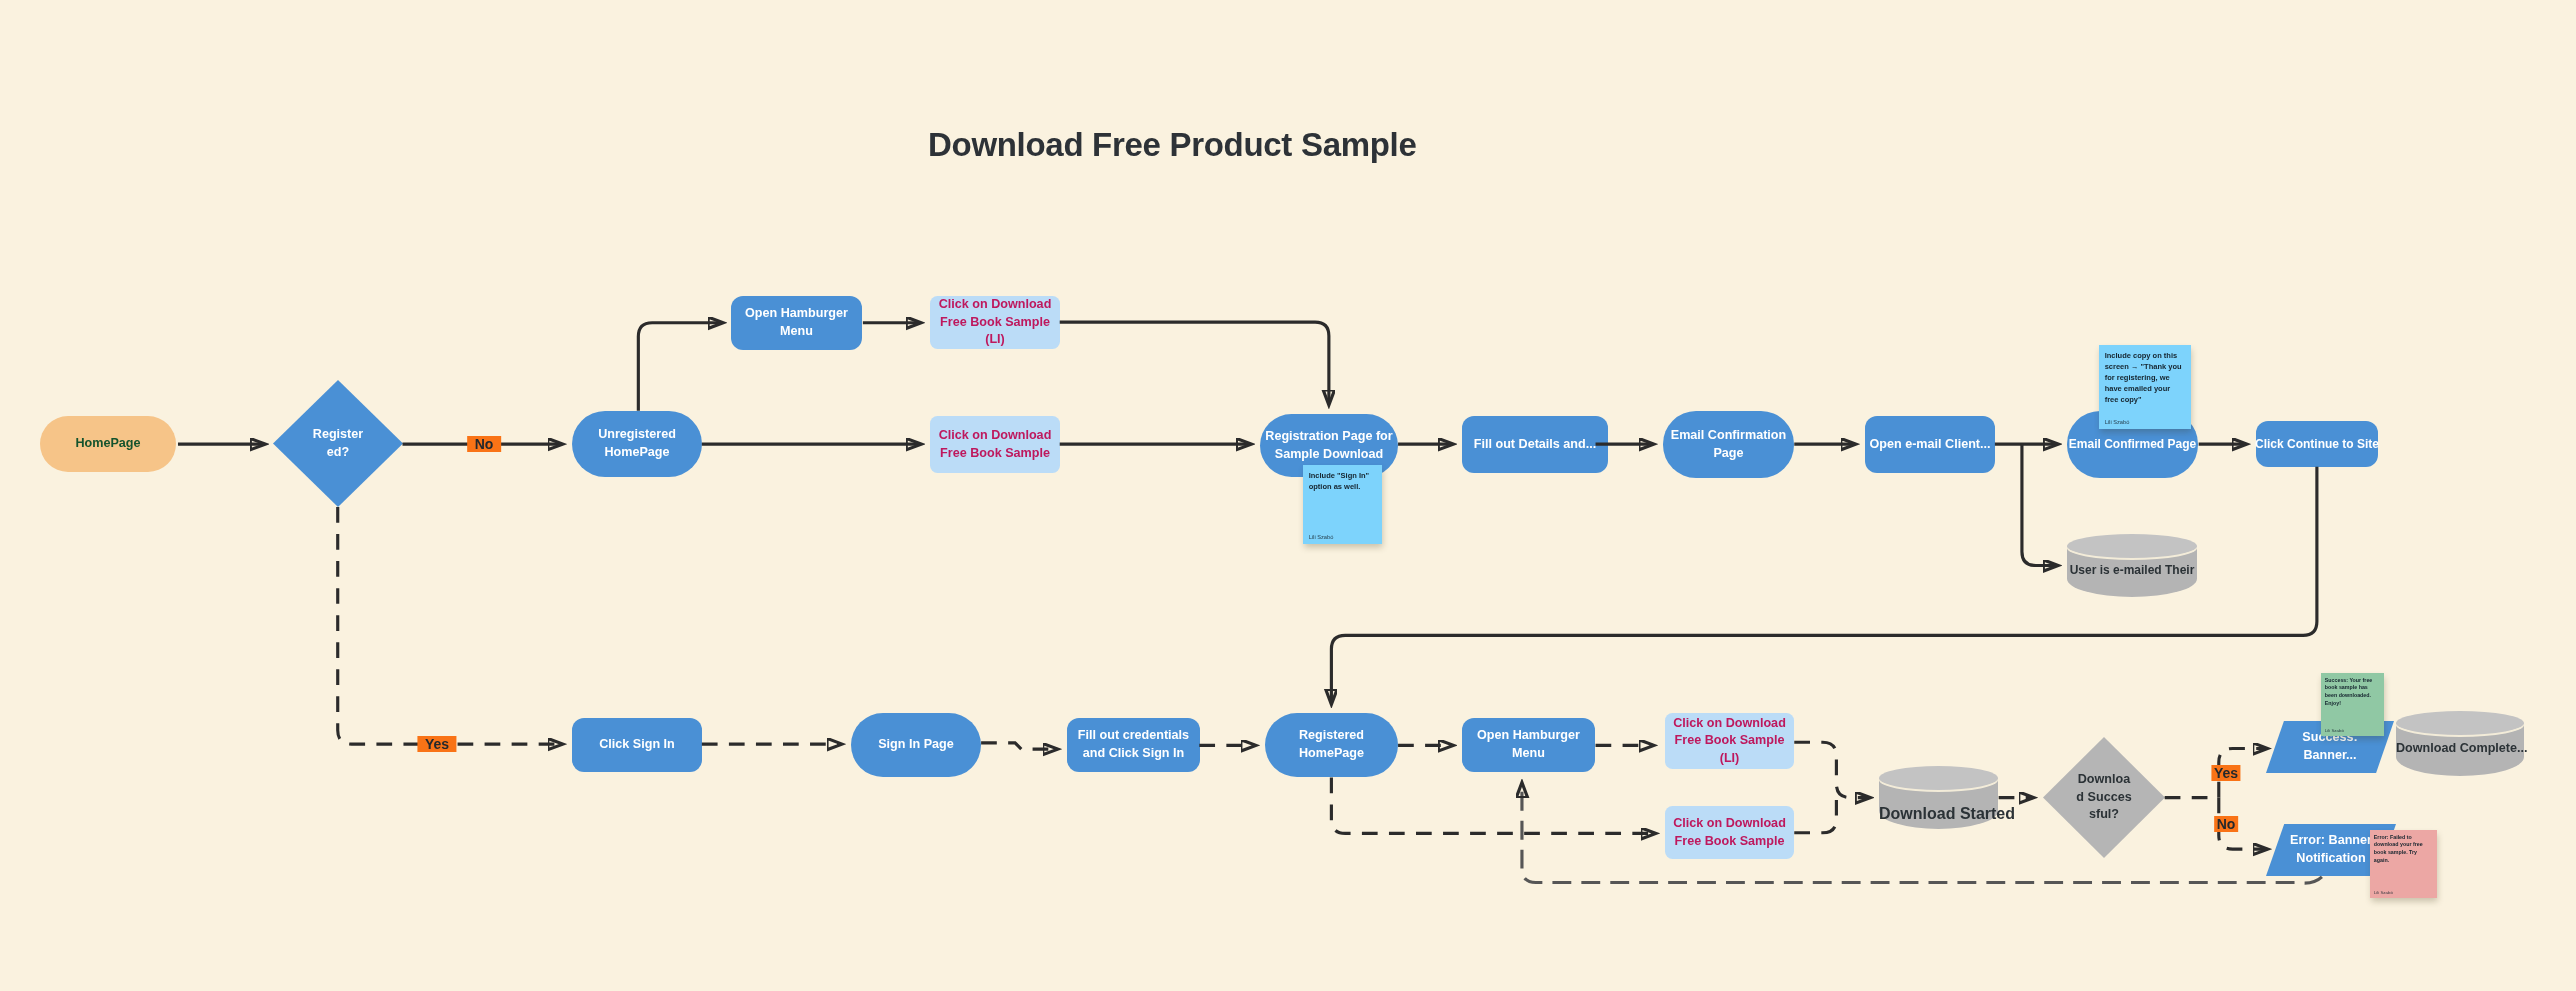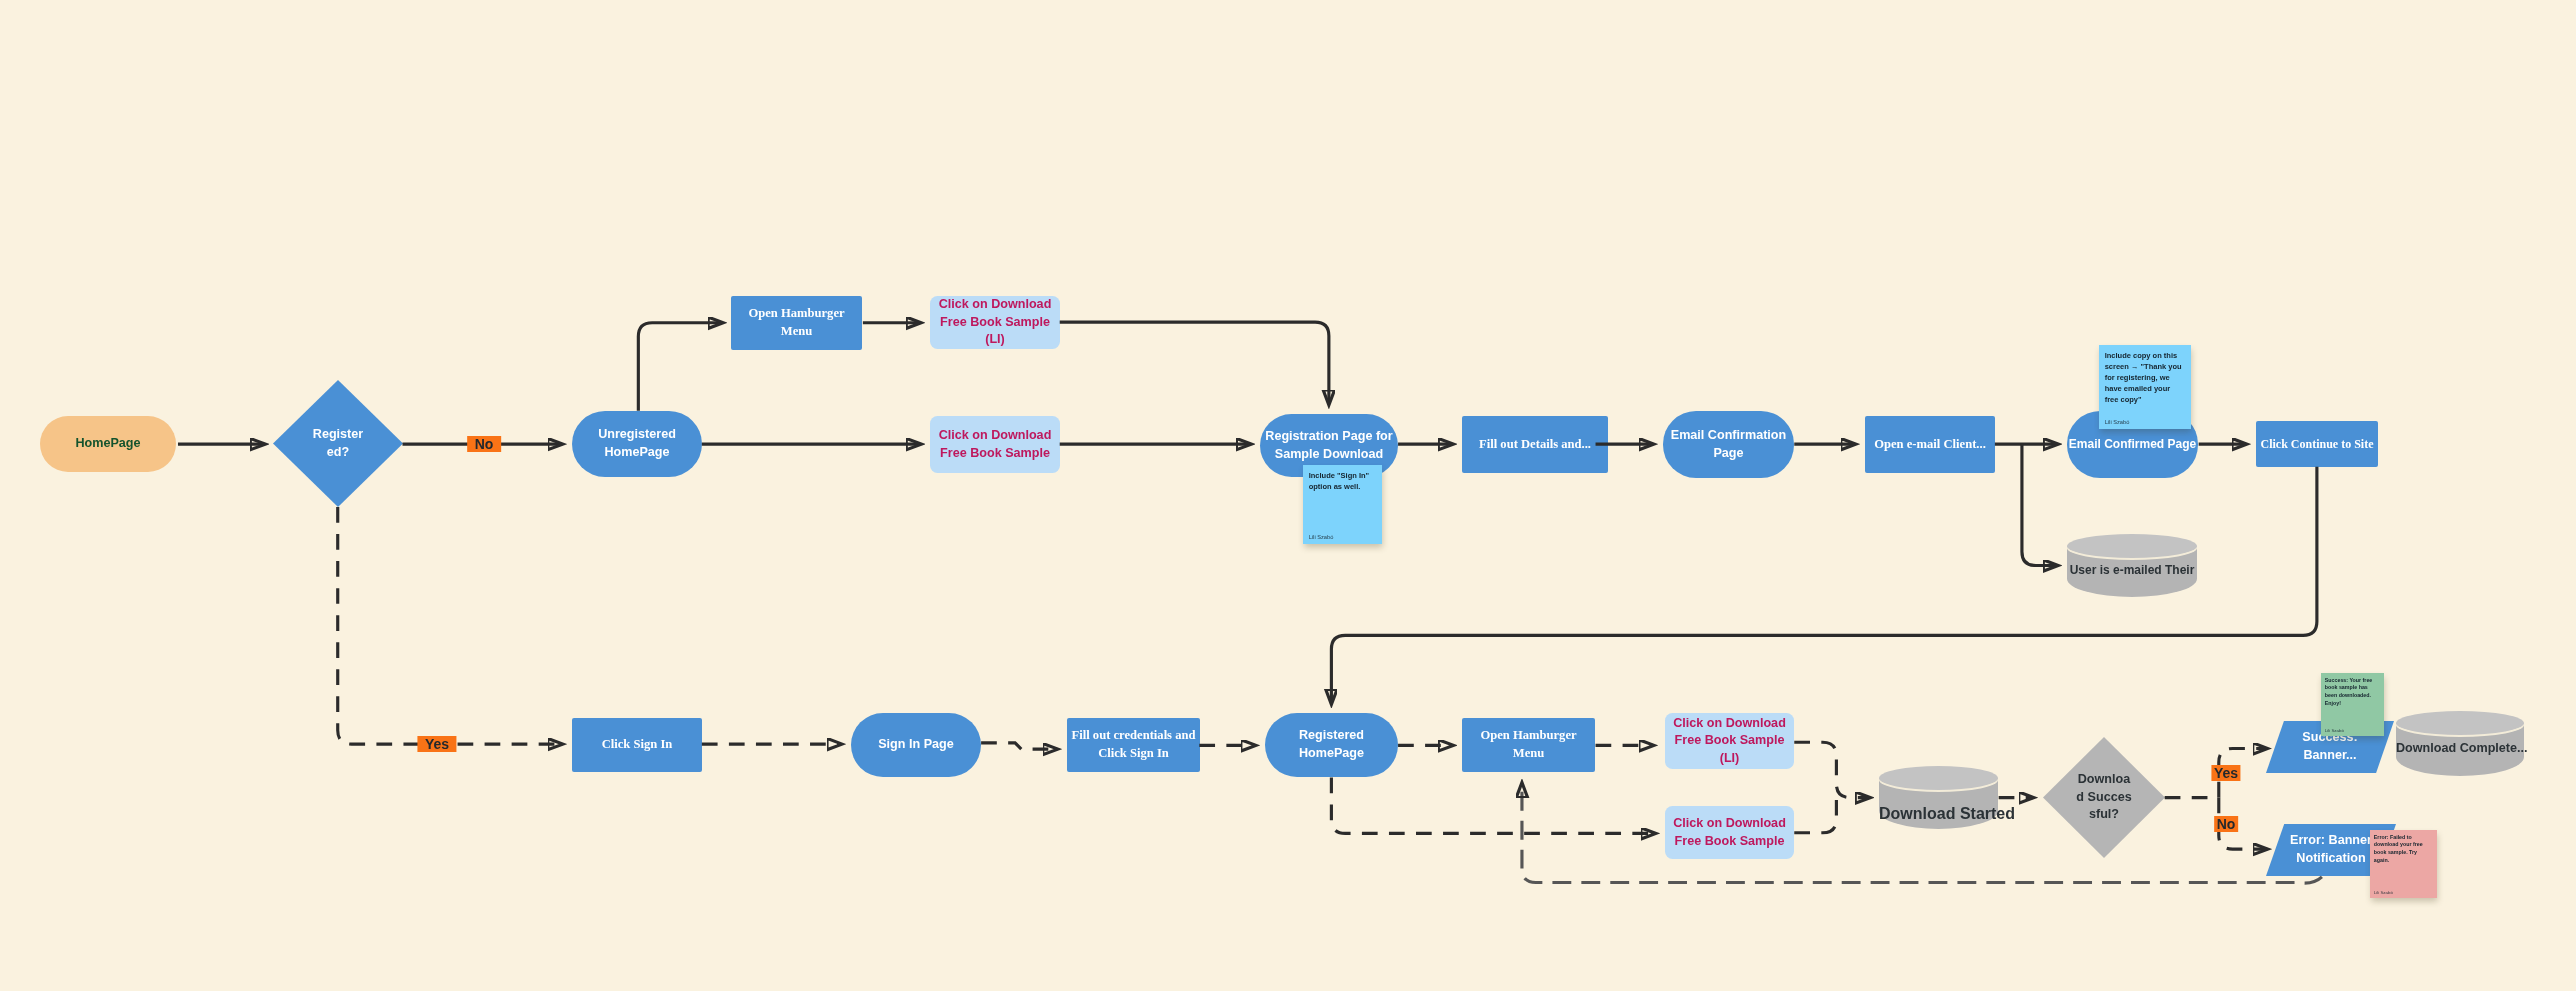--- a/index.html
+++ b/index.html
@@ -2,21 +2,21 @@
 <html style="font-size:10px"><head>
 <meta charset="utf-8">
 <style>
   html,body{margin:0;padding:0;background:#faf2df;}
   #canvas{position:relative;width:2576px;height:992px;background:#faf2df;overflow:hidden;
           font-family:"Liberation Sans",sans-serif;}
   .title{position:absolute;left:928px;top:126px;font-size:33px;font-weight:600;color:#2d3237;letter-spacing:-0.3px;z-index:3;}
   .node{position:absolute;display:flex;align-items:center;justify-content:center;text-align:center;
         font-size:12.6px;font-weight:600;line-height:1.4;color:#fff;z-index:2;padding:1.3px;box-sizing:border-box;}
   .blue{background:#4a90d5;}
-  .rect{border-radius:2px;font-family:Liberation Serif, serif;}
+  .rect{border-radius:12px;}
   .pill{border-radius:33px;}
   .lightrect{background:#bbdcf7;border-radius:7.5px;color:#be185d;}
   .orangepill{background:#f6c488;border-radius:28px;color:#14532d;}
   .diamond{clip-path:polygon(50% 0,100% 50%,50% 100%,0 50%);}
   .graynode{background:#b5b5b5;color:#2b3236;}
   .para{clip-path:polygon(14% 0,100% 0,86% 100%,0 100%);}
   .breakall{word-break:break-all;display:inline-block;}
   .nowrap{white-space:nowrap;}
   .cyl{position:absolute;z-index:2;}
   .cyl .cbody{position:absolute;left:0;right:0;top:12px;bottom:0;background:#b4b4b4;border-radius:0 0 50% 50%/0 0 36% 36%;}
@@ -37,20 +37,21 @@
   svg.wires{position:absolute;left:0;top:0;z-index:3;pointer-events:none;}
   svg.wires path{fill:none;stroke:#2b2b2b;stroke-width:5;}
   svg.wires path.dash{stroke-dasharray:25 18;}
   svg.wires path.loop{stroke:#565656;stroke-dasharray:30 16;}
 </style>
 </head>
 <body>
 
 <div id="canvas">
 
+  <div class="title">Download Free Product Sample</div>
 
   <svg class="wires" width="2576" height="992" viewBox="0 0 4096 1577">
     <defs>
       <marker id="ah" markerUnits="userSpaceOnUse" markerWidth="30" markerHeight="24" refX="22" refY="9" orient="auto">
         <path d="M0,0 L24,9 L0,18 Z" fill="#2b2b2b" stroke="none"></path>
       </marker>
       <marker id="ahg" markerUnits="userSpaceOnUse" markerWidth="30" markerHeight="24" refX="22" refY="9" orient="auto">
         <path d="M0,0 L24,9 L0,18 Z" fill="#7e7e7e" stroke="none"></path>
       </marker>
     </defs>

